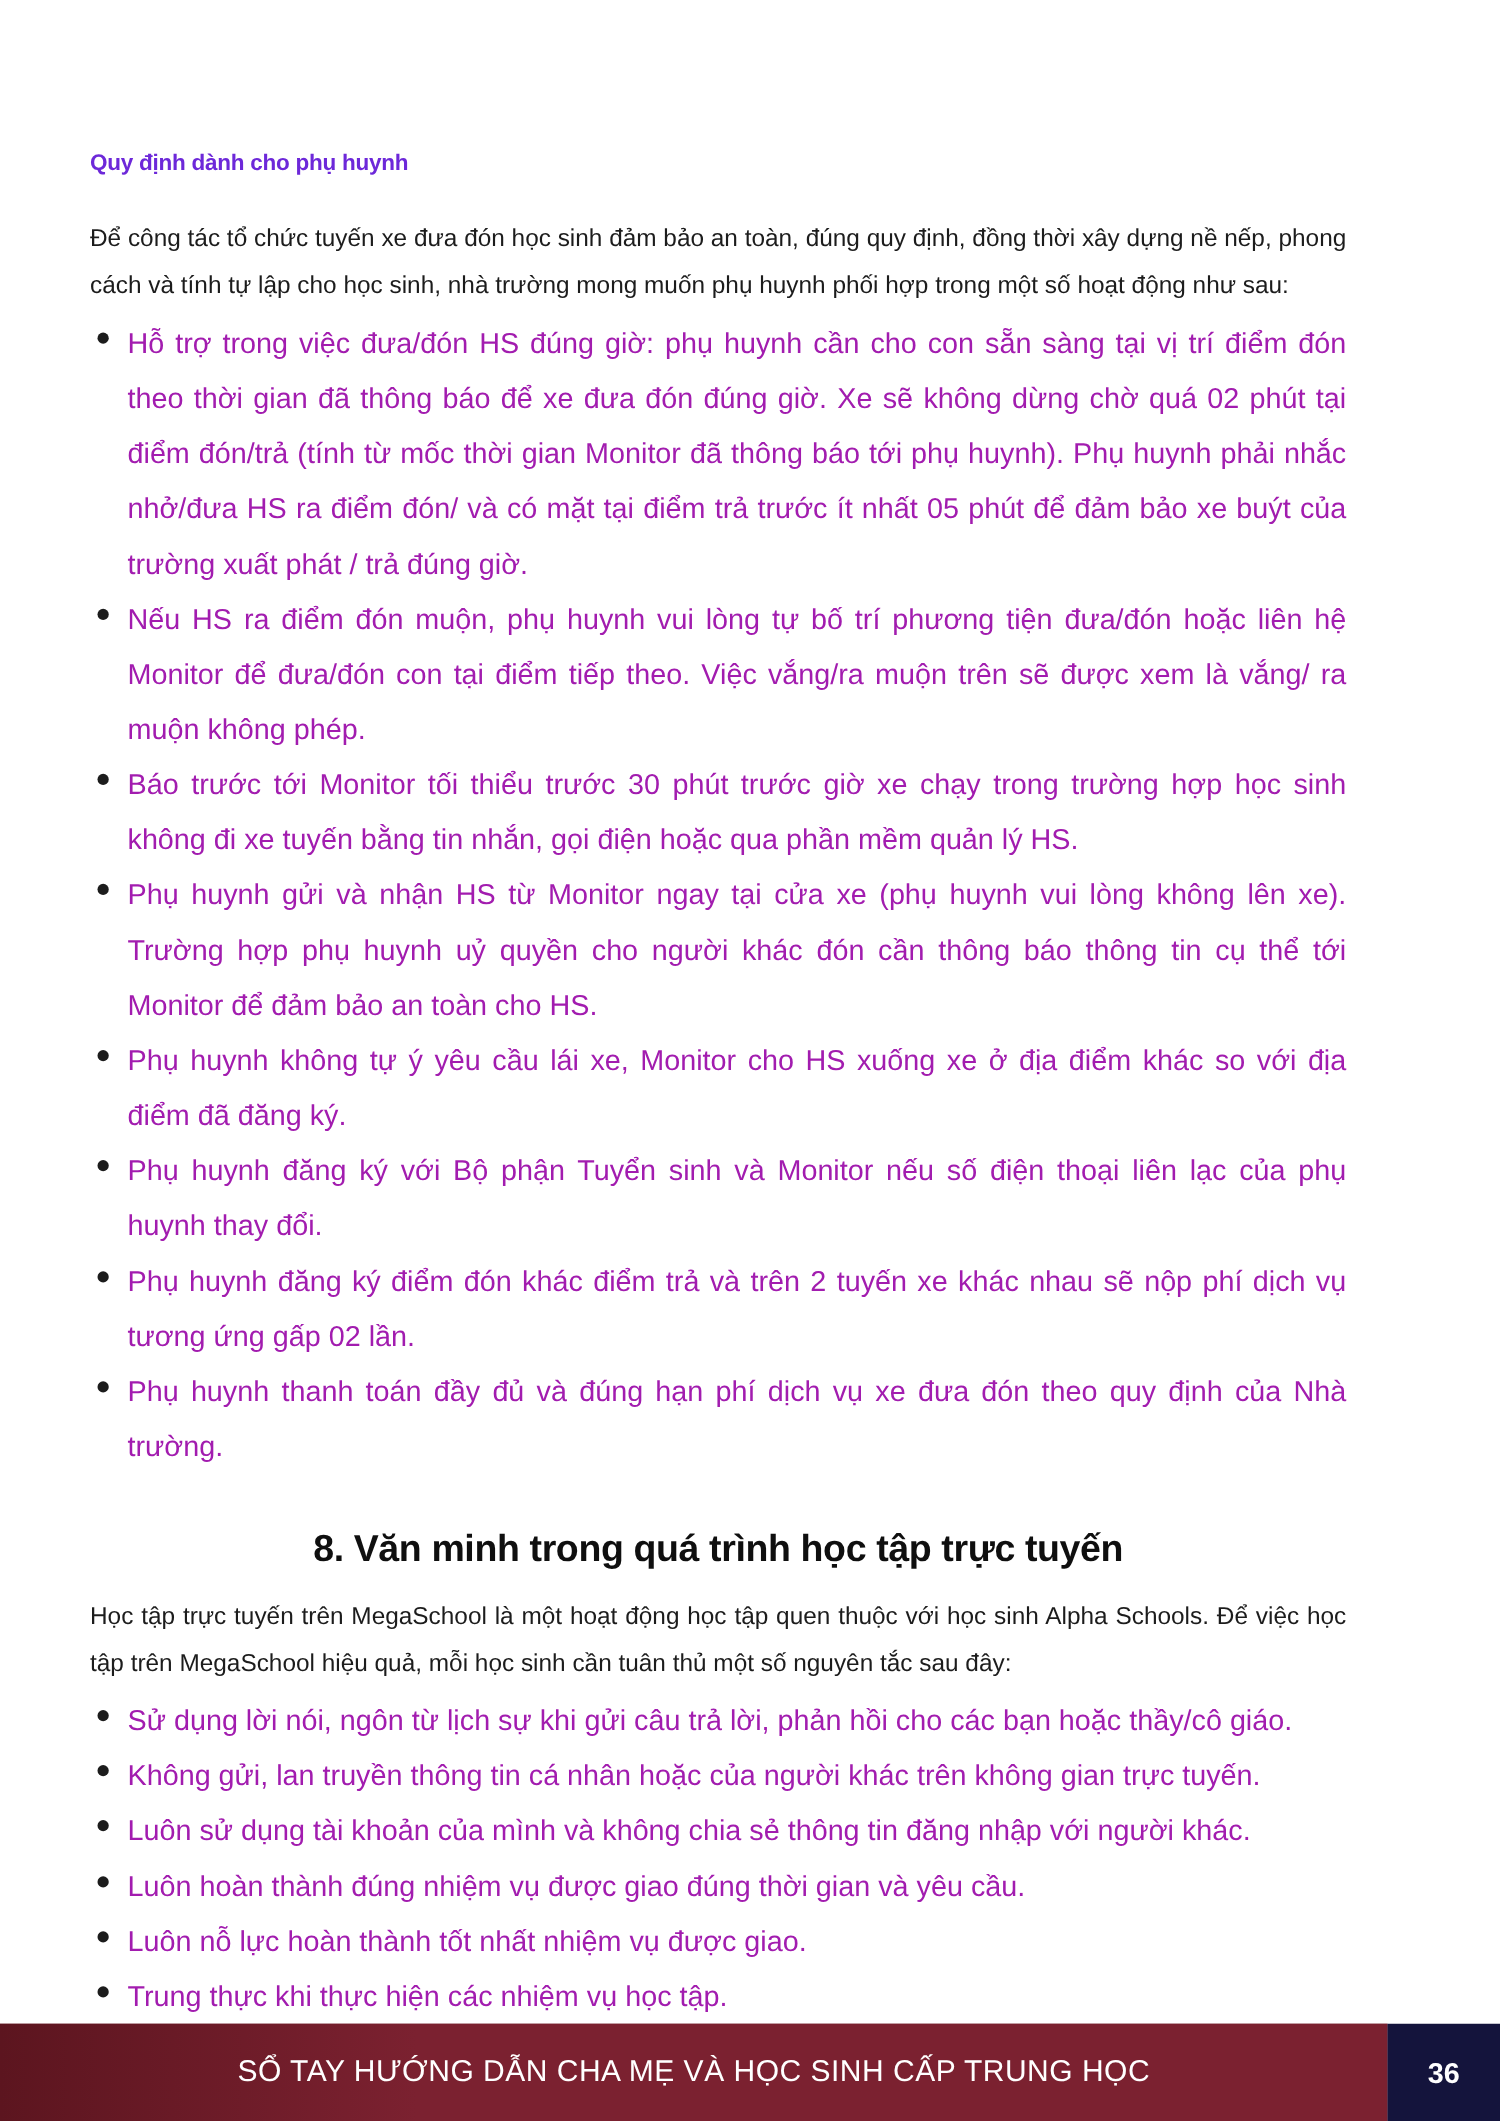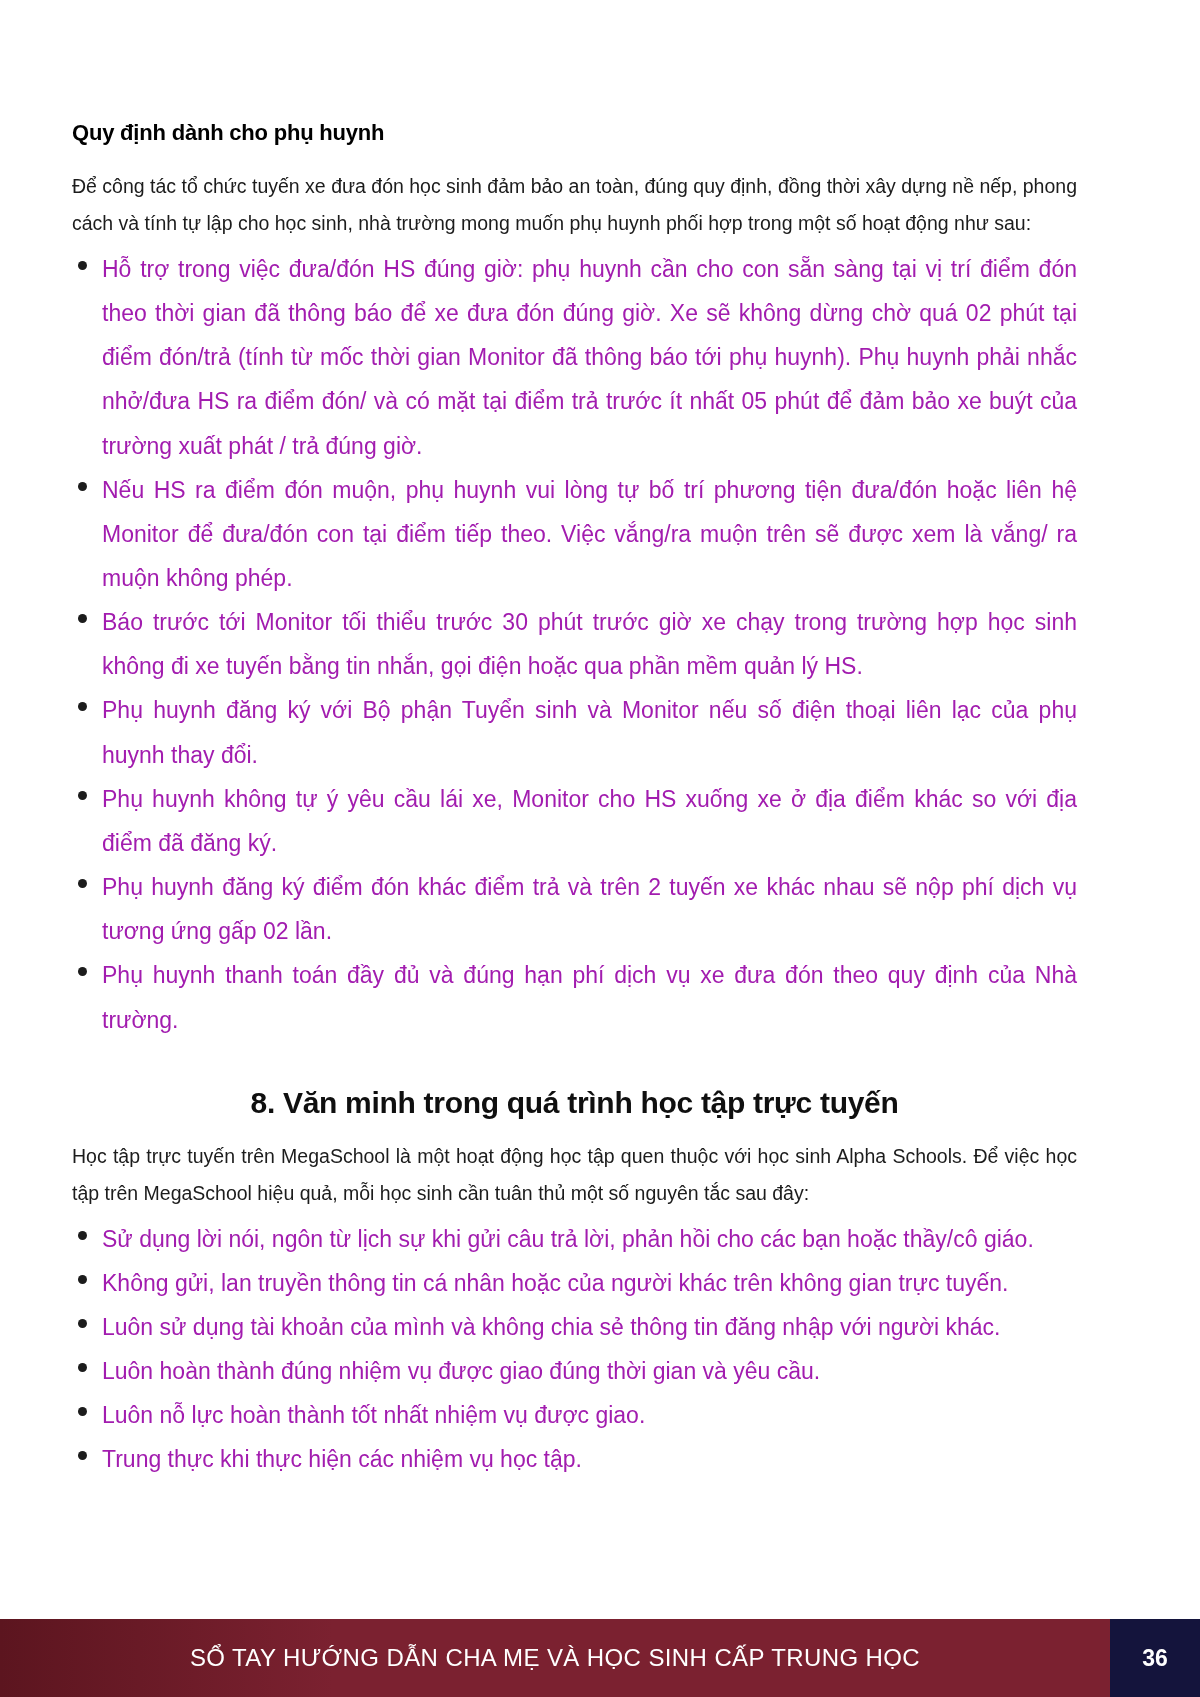--- a/index.html
+++ b/index.html
@@ -21,25 +21,25 @@
     width: 1200px;
     height: 1697px;
   }
   .content {
     position: absolute;
     left: 72px;
     top: 120px;
     width: 1005px;
   }
   h3.section-sub {
-    font-size: 22px;
+    font-size: 18px;
     font-weight: bold;
-    margin: 0 0 22px 0;
+    margin: 0 0 32px 0;
     letter-spacing: -0.2px;
-    color: #000000;
+    color: #6d28d9;
   }
   p.para {
     font-size: 19.5px;
     line-height: 1.92;
     margin: 0 0 4px 0;
     text-align: justify;
     color: #1c1c1c;
   }
   ul.bullets {
     list-style: none;
@@ -140,22 +140,23 @@
   <div class="content">
 
     <h3 class="section-sub">Quy định dành cho phụ huynh</h3>
 
     <p class="para">Để công tác tổ chức tuyến xe đưa đón học sinh đảm bảo an toàn, đúng quy định, đồng thời xây dựng nề nếp, phong cách và tính tự lập cho học sinh, nhà trường mong muốn phụ huynh phối hợp trong một số hoạt động như sau:</p>
 
     <ul class="bullets justify-full">
       <li>Hỗ trợ trong việc đưa/đón HS đúng giờ: phụ huynh cần cho con sẵn sàng tại vị trí điểm đón theo thời gian đã thông báo để xe đưa đón đúng giờ. Xe sẽ không dừng chờ quá 02 phút tại điểm đón/trả (tính từ mốc thời gian Monitor đã thông báo tới phụ huynh). Phụ huynh phải nhắc nhở/đưa HS ra điểm đón/ và có mặt tại điểm trả trước ít nhất 05 phút để đảm bảo xe buýt của trường xuất phát / trả đúng giờ.</li>
       <li>Nếu HS ra điểm đón muộn, phụ huynh vui lòng tự bố trí phương tiện đưa/đón hoặc liên hệ Monitor để đưa/đón con tại điểm tiếp theo. Việc vắng/ra muộn trên sẽ được xem là vắng/ ra muộn không phép.</li>
       <li>Báo trước tới Monitor tối thiểu trước 30 phút trước giờ xe chạy trong trường hợp học sinh không đi xe tuyến bằng tin nhắn, gọi điện hoặc qua phần mềm quản lý HS.</li>
+      <li>Phụ huynh gửi và nhận HS từ Monitor ngay tại cửa xe (phụ huynh vui lòng không lên xe). Trường hợp phụ huynh uỷ quyền cho người khác đón cần thông báo thông tin cụ thể tới Monitor để đảm bảo an toàn cho HS.</li>
+      <li>Phụ huynh không tự ý yêu cầu lái xe, Monitor cho HS xuống xe ở địa điểm khác so với địa điểm đã đăng ký.</li>
       <li>Phụ huynh đăng ký với Bộ phận Tuyển sinh và Monitor nếu số điện thoại liên lạc của phụ huynh thay đổi.</li>
-      <li>Phụ huynh không tự ý yêu cầu lái xe, Monitor cho HS xuống xe ở địa điểm khác so với địa điểm đã đăng ký.</li>
       <li>Phụ huynh đăng ký điểm đón khác điểm trả và trên 2 tuyến xe khác nhau sẽ nộp phí dịch vụ tương ứng gấp 02 lần.</li>
       <li>Phụ huynh thanh toán đầy đủ và đúng hạn phí dịch vụ xe đưa đón theo quy định của Nhà trường.</li>
     </ul>
 
     <h2 class="section-title">8. Văn minh trong quá trình học tập trực tuyến</h2>
 
     <p class="para">Học tập trực tuyến trên MegaSchool là một hoạt động học tập quen thuộc với học sinh Alpha Schools. Để việc học tập trên MegaSchool hiệu quả, mỗi học sinh cần tuân thủ một số nguyên tắc sau đây:</p>
 
     <ul class="bullets left">
       <li>Sử dụng lời nói, ngôn từ lịch sự khi gửi câu trả lời, phản hồi cho các bạn hoặc thầy/cô giáo.</li>

